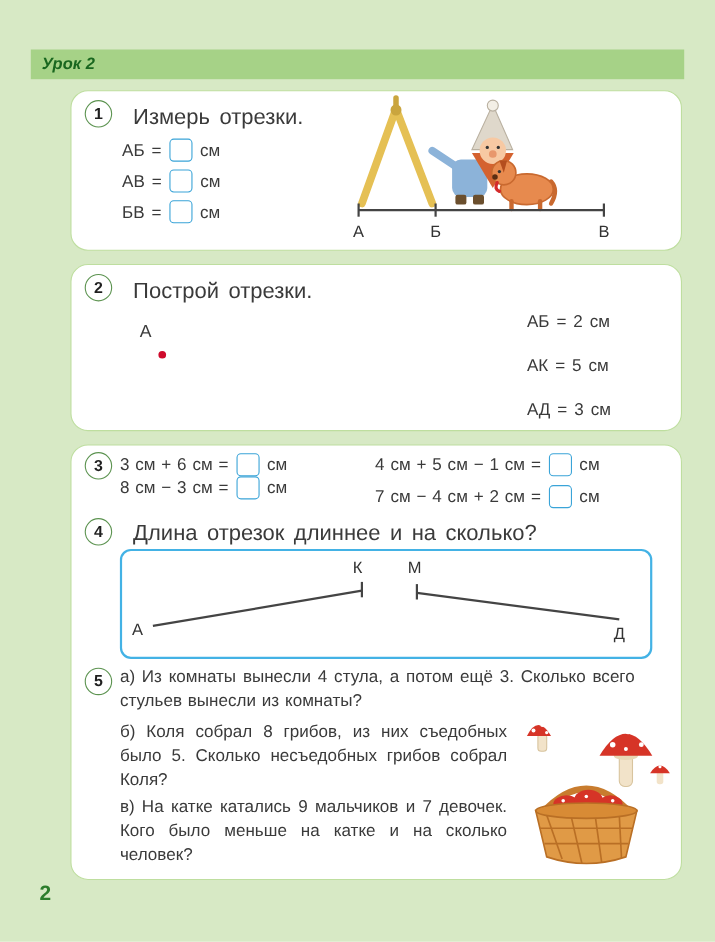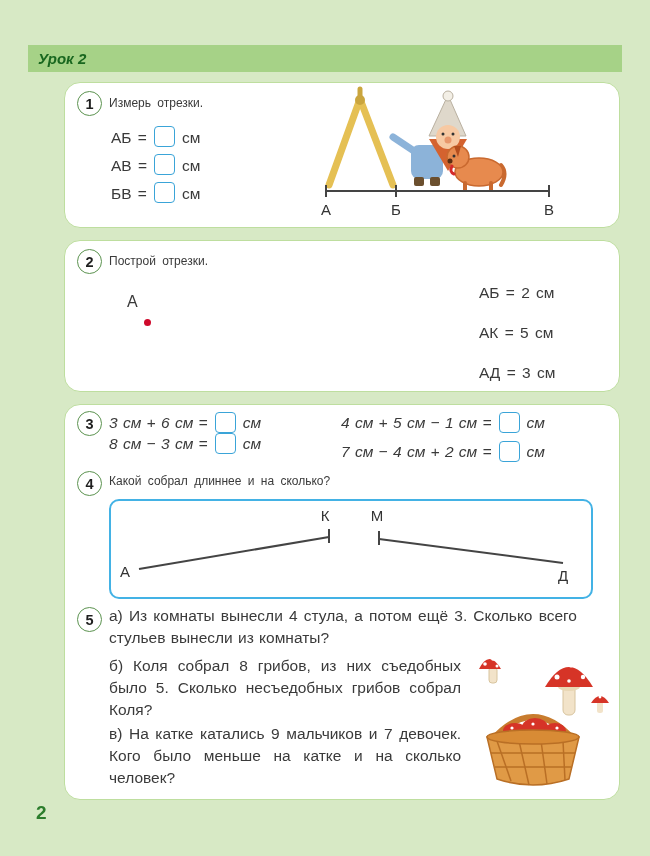--- a/index.html
+++ b/index.html
@@ -20,28 +20,28 @@
     border:1.5px solid #bede9f;border-radius:16px;box-sizing:border-box;
   }
   .p1{top:82px;height:146px;}
   .p2{top:240px;height:152px;}
   .p3{top:404px;height:396px;}
   .circ{
     position:absolute;width:23px;height:23px;border:1.7px solid #5c9350;border-radius:50%;
     background:#fff;display:flex;align-items:center;justify-content:center;
     font-weight:bold;font-size:14.5px;color:#1f1f1f;
   }
-  .title{position:absolute;font-size:12px;word-spacing:3px;white-space:nowrap;}
+  .title{position:absolute;font-size:20px;word-spacing:3px;white-space:nowrap;margin-left:12px;}
   .mrows{position:absolute;}
   .mrow{display:flex;align-items:flex-end;gap:7px;height:22px;margin-bottom:6px;font-size:15.5px;word-spacing:2px;}
   .abox{
     display:inline-block;width:19px;height:19px;background:#fff;
     border:1.6px solid #3aa4d8;border-radius:4px;flex:0 0 auto;
   }
-  .eq{position:absolute;display:flex;align-items:center;gap:7px;font-size:15.5px;word-spacing:1px;white-space:nowrap;font-style:italic;}
+  .eq{position:absolute;display:flex;align-items:center;gap:7px;font-size:15.5px;word-spacing:1px;white-space:nowrap;}
   .seglist{position:absolute;font-size:15.5px;word-spacing:2px;}
   .seglist div{height:27px;margin-top:13px;}
   .pointA{position:absolute;font-size:16px;}
   .reddot{position:absolute;width:7px;height:7px;border-radius:50%;background:#cf0a2c;}
   .bluebox{
     position:absolute;left:44px;top:94px;width:484px;height:100px;
     border:2px solid #43b2e5;border-radius:10px;box-sizing:border-box;background:#fff;
   }
   .para{position:absolute;font-size:15.5px;line-height:22px;text-align:justify;word-spacing:1px;}
   .pagenum{position:absolute;left:36px;top:802px;font-size:19px;font-weight:bold;color:#2c7d2c;}
@@ -162,21 +162,21 @@
       <span class="abox"></span>
       <span>см</span>
     </div>
     <div class="eq" style="left:276px;top:36px">
       <span>7 см − 4 см + 2 см =</span>
       <span class="abox"></span>
       <span>см</span>
     </div>
 
     <span class="circ" style="left:12px;top:66px">4</span>
-    <div class="title" style="left:44px;top:69px">Какой собрал длиннее и на сколько?</div>
+    <div class="title" style="left:44px;top:69px">Длина отрезок длиннее и на сколько?</div>
 
     <div class="bluebox">
       <svg class="d4" viewBox="0 0 480 96">
         <text x="214" y="20">К</text>
         <text x="266" y="20">М</text>
         <line x1="28" y1="68" x2="218" y2="36" stroke="#444" stroke-width="2"></line>
         <line x1="218" y1="28" x2="218" y2="42" stroke="#444" stroke-width="2"></line>
         <line x1="268" y1="38" x2="452" y2="62" stroke="#444" stroke-width="2"></line>
         <line x1="268" y1="30" x2="268" y2="44" stroke="#444" stroke-width="2"></line>
         <text x="14" y="76">А</text>

